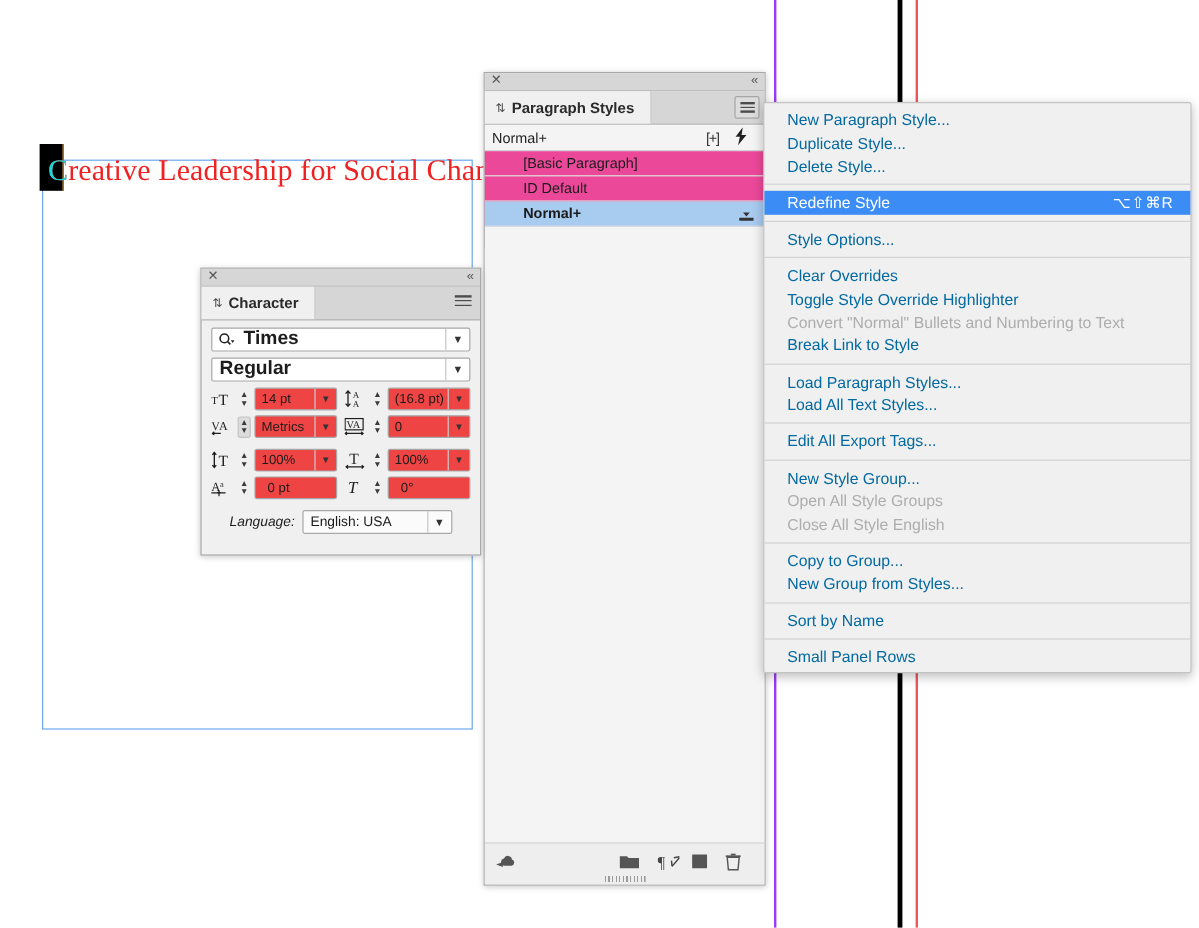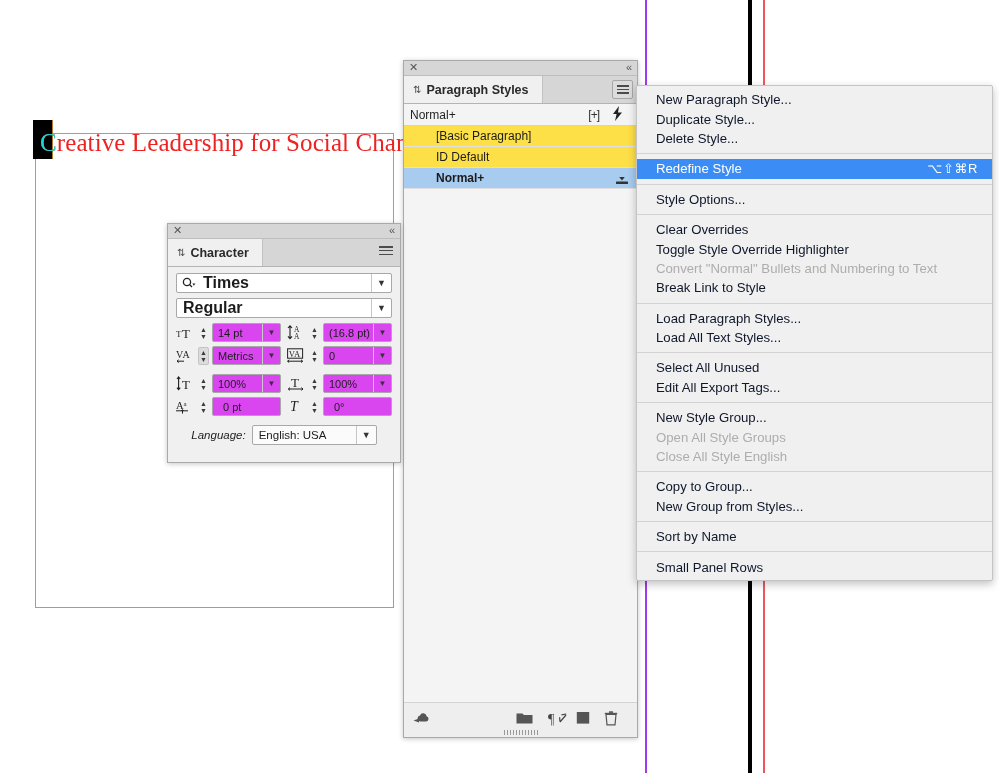--- a/index.html
+++ b/index.html
@@ -95,21 +95,21 @@
   #ps-menu-btn{right:4px;top:4px;}
   #ps-current{
     position:relative;height:21px;background:#f4f4f4;
     border-bottom:1px solid #d2d2d2;
     display:flex;align-items:center;
   }
   #ps-current-name{margin-left:6px;font-size:12px;color:#1f1f1f;}
   #ps-icon-plus{position:absolute;right:38px;top:4px;font-size:12px;color:#333;letter-spacing:-1px;}
   #ps-icon-bolt{position:absolute;right:14px;top:2px;font-size:15px;color:#222;line-height:16px;}
 
-  .ps-list{position:relative;background:#fde047;}
+  .ps-list{position:relative;background:#ec4899;}
   .ps-row{
     position:relative;height:21px;display:flex;align-items:center;
     border-bottom:1px solid #e0e0e0;
     font-size:12px;color:#1b1b1b;
     padding-left:32px;
     box-sizing:border-box;
   }
   .ps-row.selected{background:#a8cbf0;font-weight:bold;}
   .ps-row-icon{position:absolute;right:8px;top:4px;width:14px;height:13px;}
 
@@ -151,21 +151,21 @@
     font-size:11px;color:#1f1f1f;
   }
   .cp-spin{
     width:11px;height:18px;flex:0 0 11px;
     display:flex;flex-direction:column;justify-content:center;align-items:center;
     color:#3a3a3a;font-size:7px;line-height:7px;
     background:#f0f0f0;
   }
   .cp-spin.dim{background:#dcdcdc;border:1px solid #c4c4c4;box-sizing:border-box;border-radius:2px;}
   .cp-input{
-    flex:1;height:19px;background:#d946ef;border:1px solid #a8a8a8;border-radius:2px;
+    flex:1;height:19px;background:#ef4444;border:1px solid #a8a8a8;border-radius:2px;
     display:flex;align-items:center;position:relative;box-sizing:border-box;
   }
   .cp-input .val{font-size:11px;color:#1c1c1c;padding-left:5px;}
   .cp-input.nodrop .val{padding-left:10px;}
   .cp-dd{
     position:absolute;right:0;top:0;width:17px;height:17px;
     border-left:1px solid #cbcbcb;
     display:flex;align-items:center;justify-content:center;color:#333;font-size:8px;
   }
   #cp-lang-row{
@@ -186,21 +186,21 @@
     border:1px solid #c4c4c4;
     border-radius:2px;
     box-shadow:0 3px 9px rgba(0,0,0,.25);
     padding:4px 0 3px 0;
     box-sizing:border-box;
   }
   .mi{
     position:relative;height:19.4px;
     display:flex;align-items:center;
     padding:0 14px 0 19px;
-    font-size:13.2px;color:#0f172a;
+    font-size:13.2px;color:#0369a1;
     white-space:nowrap;
   }
   .mi.disabled{color:#adadad;}
   .mi.highlight{background:#3b8cf5;color:#ffffff;}
   .mi .shortcut{margin-left:auto;font-size:13px;letter-spacing:.6px;}
   .msep{height:1px;background:#d3d3d3;margin:5px 0 5px 0;}
 </style>
 </head>
 <body>
 
@@ -502,23 +502,20 @@
     </div>
     <div class="msep"></div>
     <div class="mi">
       <span>Load Paragraph Styles...</span>
     </div>
     <div class="mi">
       <span>Load All Text Styles...</span>
     </div>
     <div class="msep"></div>
     <div class="mi">
-      <span>Select All Unused</span>
-    </div>
-    <div class="mi">
       <span>Edit All Export Tags...</span>
     </div>
     <div class="msep"></div>
     <div class="mi">
       <span>New Style Group...</span>
     </div>
     <div class="mi disabled">
       <span>Open All Style Groups</span>
     </div>
     <div class="mi disabled">

